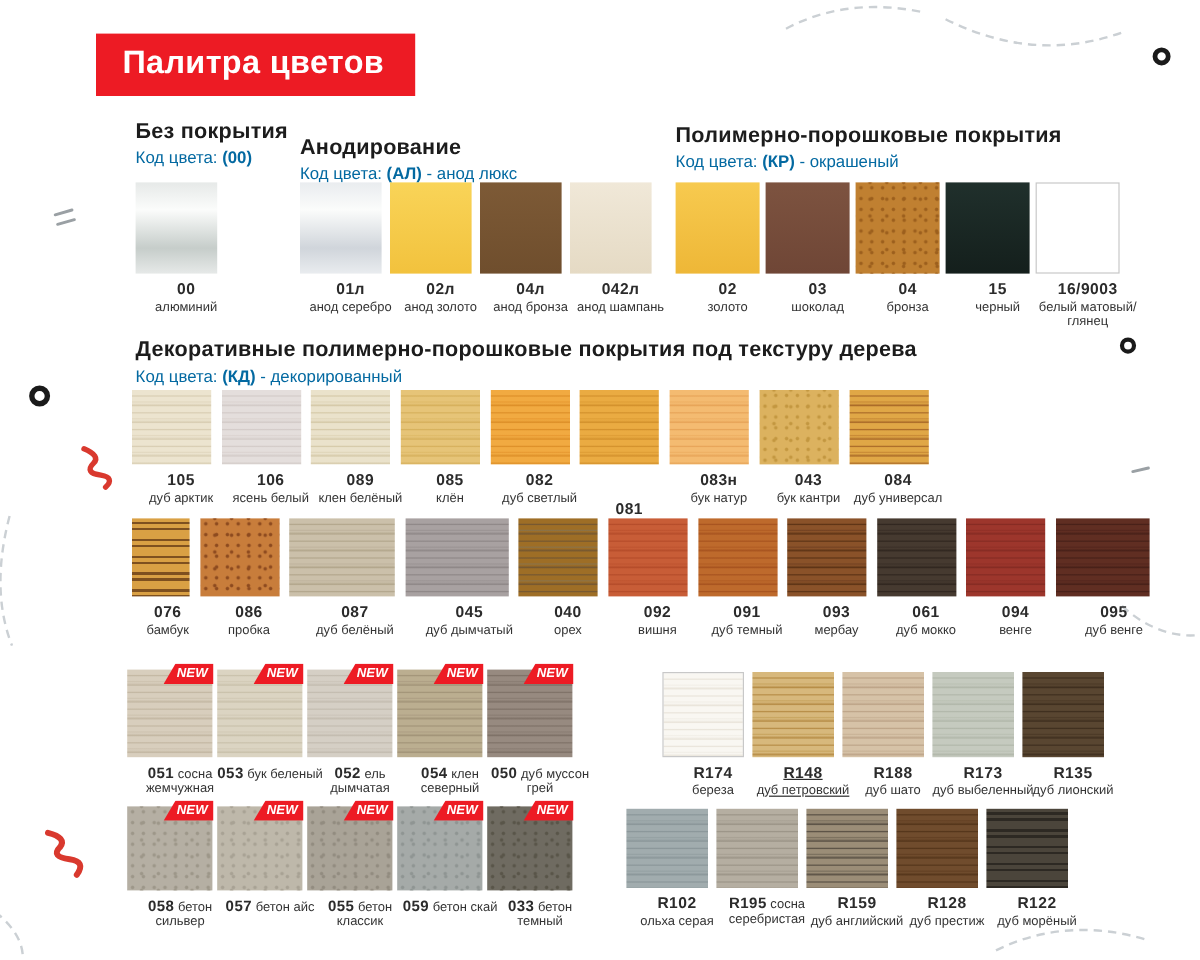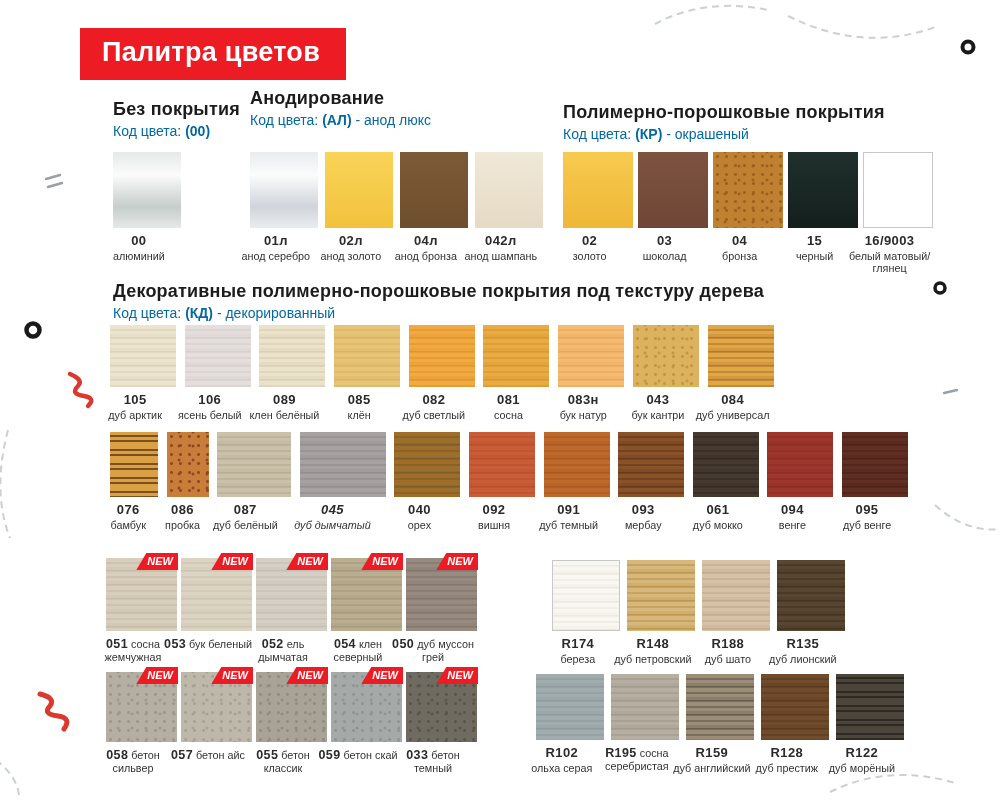--- a/index.html
+++ b/index.html
@@ -13,21 +13,21 @@
     background:var(--accent,#ed1b24);color:#fff;
     font-size:27px;font-weight:700;letter-spacing:.3px;
     padding:9px 26px 12px 22px;
   }
   .sec{position:absolute;}
   .sec .t{font-size:18px;font-weight:700;color:#1c1c1c;letter-spacing:.2px;}
   .sec .c{font-size:14px;margin-top:3px;color:#0369a1;}
   .sec .c b{font-weight:700;}
   #groups{position:absolute;inset:0;}
   .group{position:absolute;display:flex;align-items:flex-start;}
-  .cell{display:flex;flex-direction:column;align-items:flex-end;position:relative;}
+  .cell{display:flex;flex-direction:column;align-items:flex-start;position:relative;}
   .sw{width:100%;position:relative;}
   .sw.bordered{box-sizing:border-box;border:1px solid #c8c8c8;}
   .lbl{margin-top:6px;text-align:center;line-height:1.12;width:124%;color:#333;}
   .lbl .code{font-size:13px;font-weight:700;letter-spacing:.4px;color:#2b2b2b;}
   .lbl .nm{font-size:10.8px;margin-top:1px;}
   .lbl.inline{font-size:10.8px;}
   .lbl.inline b{font-size:12.5px;letter-spacing:.4px;color:#2b2b2b;}
   .badge{
     position:absolute;top:-5px;right:-1px;z-index:2;
     background:var(--accent,#ed1b24);color:#fff;
@@ -70,21 +70,21 @@
 
 <div class="sec" style="left:113px;top:99px;">
   <div class="t">Без покрытия</div>
   <div class="c">
     <span>Код цвета:</span>
     <b>(00)</b>
     <span></span>
   </div>
 </div>
 
-<div class="sec" style="left:250px;top:88px;">
+<div class="sec" style="left:250px;top:112px;">
   <div class="t">Анодирование</div>
   <div class="c">
     <span>Код цвета:</span>
     <b>(АЛ)</b>
     <span>- анод люкс</span>
   </div>
 </div>
 
 <div class="sec" style="left:563px;top:102px;">
   <div class="t">Полимерно-порошковые покрытия</div>
@@ -210,21 +210,21 @@
           <div class="nm">клён</div>
         </div>
       </div>
       <div class="cell" style="width: 66px;">
         <div class="sw" style="height: 62px; background: repeating-linear-gradient(rgb(241, 170, 65) 0px, rgb(241, 170, 65) 4px, rgb(221, 143, 40) 5px, rgb(241, 170, 65) 6px, rgb(241, 170, 65) 9px, rgb(232, 154, 50) 10px, rgb(241, 170, 65) 11px, rgb(221, 143, 40) 13px, rgb(241, 170, 65) 14px);"></div>
         <div class="lbl">
           <div class="code">082</div>
           <div class="nm">дуб светлый</div>
         </div>
       </div>
-      <div class="cell" style="width: 66px;">
+      <div class="cell" style="width: 66px; gap: 24px;">
         <div class="sw" style="height: 62px; background: repeating-linear-gradient(rgb(234, 171, 66) 0px, rgb(234, 171, 66) 4px, rgb(211, 145, 44) 5px, rgb(234, 171, 66) 6px, rgb(234, 171, 66) 9px, rgb(223, 158, 54) 10px, rgb(234, 171, 66) 11px, rgb(211, 145, 44) 13px, rgb(234, 171, 66) 14px);"></div>
         <div class="lbl">
           <div class="code">081</div>
           <div class="nm">сосна</div>
         </div>
       </div>
       <div class="cell" style="width: 66px;">
         <div class="sw" style="height: 62px; background: repeating-linear-gradient(rgb(244, 187, 113) 0px, rgb(244, 187, 113) 4px, rgb(231, 164, 88) 5px, rgb(244, 187, 113) 6px, rgb(244, 187, 113) 9px, rgb(238, 176, 100) 10px, rgb(244, 187, 113) 11px, rgb(231, 164, 88) 13px, rgb(244, 187, 113) 14px);"></div>
         <div class="lbl">
           <div class="code">083н</div>
@@ -247,35 +247,35 @@
       </div>
     </div>
     <div class="group" style="left: 110px; top: 432px; gap: 8.6px;">
       <div class="cell" style="width: 48px;">
         <div class="sw" style="height: 65px; background: repeating-linear-gradient(rgb(217, 160, 68) 0px, rgb(217, 160, 68) 3px, rgb(126, 80, 31) 3px, rgb(126, 80, 31) 5px, rgb(217, 160, 68) 5px, rgb(217, 160, 68) 8px, rgb(126, 80, 31) 8px, rgb(126, 80, 31) 10px, rgb(217, 160, 68) 10px, rgb(217, 160, 68) 14px);"></div>
         <div class="lbl">
           <div class="code">076</div>
           <div class="nm">бамбук</div>
         </div>
       </div>
-      <div class="cell" style="width: 42px;">
+      <div class="cell" style="width: 66px;">
         <div class="sw" style="height: 65px; background-color: rgb(200, 125, 59); background-image: radial-gradient(rgb(141, 74, 31) 1px, transparent 1.9px), radial-gradient(rgb(141, 74, 31) 1px, transparent 1.9px); background-size: 9px 9px, 14px 14px; background-position: 0px 0px, 5px 7px;"></div>
         <div class="lbl">
           <div class="code">086</div>
           <div class="nm">пробка</div>
         </div>
       </div>
-      <div class="cell" style="width: 74px;">
+      <div class="cell" style="width: 88px;">
         <div class="sw" style="height: 65px; background: repeating-linear-gradient(rgb(203, 192, 170) 0px, rgb(203, 192, 170) 4px, rgb(178, 166, 140) 5px, rgb(203, 192, 170) 6px, rgb(203, 192, 170) 9px, rgb(192, 180, 158) 10px, rgb(203, 192, 170) 11px, rgb(178, 166, 140) 13px, rgb(203, 192, 170) 14px);"></div>
         <div class="lbl">
           <div class="code">087</div>
           <div class="nm">дуб белёный</div>
         </div>
       </div>
-      <div class="cell" style="width: 86px; font-style: italic;">
+      <div class="cell" style="width: 86px;">
         <div class="sw" style="height: 65px; background: repeating-linear-gradient(rgb(168, 161, 161) 0px, rgb(168, 161, 161) 4px, rgb(142, 135, 135) 5px, rgb(168, 161, 161) 6px, rgb(168, 161, 161) 9px, rgb(155, 148, 148) 10px, rgb(168, 161, 161) 11px, rgb(142, 135, 135) 13px, rgb(168, 161, 161) 14px);"></div>
         <div class="lbl">
           <div class="code">045</div>
           <div class="nm">дуб дымчатый</div>
         </div>
       </div>
       <div class="cell" style="width: 66px;">
         <div class="sw" style="height: 65px; background: repeating-linear-gradient(rgb(158, 110, 38) 0px, rgb(158, 110, 38) 4px, rgb(116, 87, 49) 5px, rgb(158, 110, 38) 6px, rgb(158, 110, 38) 9px, rgb(138, 114, 72) 10px, rgb(158, 110, 38) 11px, rgb(116, 87, 49) 13px, rgb(158, 110, 38) 14px);"></div>
         <div class="lbl">
           <div class="code">040</div>
@@ -310,21 +310,21 @@
           <div class="nm">дуб мокко</div>
         </div>
       </div>
       <div class="cell" style="width: 66px;">
         <div class="sw" style="height: 65px; background: repeating-linear-gradient(rgb(157, 54, 44) 0px, rgb(157, 54, 44) 4px, rgb(133, 43, 35) 5px, rgb(157, 54, 44) 6px, rgb(157, 54, 44) 9px, rgb(146, 48, 39) 10px, rgb(157, 54, 44) 11px, rgb(133, 43, 35) 13px, rgb(157, 54, 44) 14px);"></div>
         <div class="lbl">
           <div class="code">094</div>
           <div class="nm">венге</div>
         </div>
       </div>
-      <div class="cell" style="width: 66px;">
+      <div class="cell" style="width: 78px;">
         <div class="sw" style="height: 65px; background: repeating-linear-gradient(rgb(96, 46, 34) 0px, rgb(96, 46, 34) 4px, rgb(71, 32, 24) 5px, rgb(96, 46, 34) 6px, rgb(96, 46, 34) 9px, rgb(84, 38, 29) 10px, rgb(96, 46, 34) 11px, rgb(71, 32, 24) 13px, rgb(96, 46, 34) 14px);"></div>
         <div class="lbl">
           <div class="code">095</div>
           <div class="nm">дуб венге</div>
         </div>
       </div>
     </div>
     <div class="group" style="left: 106px; top: 558px; gap: 4px;">
       <div class="cell" style="width: 71px;">
         <div class="sw" style="height: 73px; background: repeating-linear-gradient(rgb(216, 206, 189) 0px, rgb(216, 206, 189) 4px, rgb(195, 183, 162) 5px, rgb(216, 206, 189) 6px, rgb(216, 206, 189) 9px, rgb(206, 195, 176) 10px, rgb(216, 206, 189) 11px, rgb(195, 183, 162) 13px, rgb(216, 206, 189) 14px);">
@@ -358,35 +358,42 @@
       </div>
     </div>
     <div class="group" style="left: 552px; top: 560px; gap: 7px;">
       <div class="cell" style="width: 68px;">
         <div class="sw bordered" style="height: 71px; background: repeating-linear-gradient(rgb(249, 247, 242) 0px, rgb(249, 247, 242) 4px, rgb(233, 228, 218) 5px, rgb(249, 247, 242) 6px, rgb(249, 247, 242) 9px, rgb(242, 239, 232) 10px, rgb(249, 247, 242) 11px, rgb(233, 228, 218) 13px, rgb(249, 247, 242) 14px);"></div>
         <div class="lbl">
           <div class="code">R174</div>
           <div class="nm">береза</div>
         </div>
       </div>
-      <div class="cell" style="width: 68px;">
+      <div class="cell" style="width: 68px; text-decoration: underline;">
         <div class="sw" style="height: 71px; background: repeating-linear-gradient(rgb(215, 184, 124) 0px, rgb(215, 184, 124) 4px, rgb(182, 140, 70) 5px, rgb(215, 184, 124) 6px, rgb(215, 184, 124) 9px, rgb(200, 165, 96) 10px, rgb(215, 184, 124) 11px, rgb(182, 140, 70) 13px, rgb(215, 184, 124) 14px);"></div>
         <div class="lbl">
           <div class="code">R148</div>
           <div class="nm">дуб петровский</div>
         </div>
       </div>
       <div class="cell" style="width: 68px;">
         <div class="sw" style="height: 71px; background: repeating-linear-gradient(rgb(214, 194, 167) 0px, rgb(214, 194, 167) 4px, rgb(189, 164, 136) 5px, rgb(214, 194, 167) 6px, rgb(214, 194, 167) 9px, rgb(201, 179, 151) 10px, rgb(214, 194, 167) 11px, rgb(189, 164, 136) 13px, rgb(214, 194, 167) 14px);"></div>
         <div class="lbl">
           <div class="code">R188</div>
           <div class="nm">дуб шато</div>
         </div>
       </div>
       <div class="cell" style="width: 68px;">
+        <div class="sw" style="height: 71px; background: repeating-linear-gradient(rgb(197, 202, 191) 0px, rgb(197, 202, 191) 4px, rgb(177, 183, 170) 5px, rgb(197, 202, 191) 6px, rgb(197, 202, 191) 9px, rgb(187, 193, 180) 10px, rgb(197, 202, 191) 11px, rgb(177, 183, 170) 13px, rgb(197, 202, 191) 14px);"></div>
+        <div class="lbl">
+          <div class="code">R173</div>
+          <div class="nm">дуб выбеленный</div>
+        </div>
+      </div>
+      <div class="cell" style="width: 68px;">
         <div class="sw" style="height: 71px; background: repeating-linear-gradient(rgb(89, 70, 49) 0px, rgb(89, 70, 49) 4px, rgb(62, 46, 30) 5px, rgb(89, 70, 49) 6px, rgb(89, 70, 49) 9px, rgb(76, 58, 39) 10px, rgb(89, 70, 49) 11px, rgb(62, 46, 30) 13px, rgb(89, 70, 49) 14px);"></div>
         <div class="lbl">
           <div class="code">R135</div>
           <div class="nm">дуб лионский</div>
         </div>
       </div>
     </div>
     <div class="group" style="left: 106px; top: 672px; gap: 4px;">
       <div class="cell" style="width: 71px;">
         <div class="sw" style="height: 70px; background-color: rgb(181, 175, 163); background-image: radial-gradient(rgb(157, 151, 137) 1px, transparent 1.9px), radial-gradient(rgb(157, 151, 137) 1px, transparent 1.9px); background-size: 9px 9px, 14px 14px; background-position: 0px 0px, 5px 7px;">
@@ -412,21 +419,21 @@
         </div>
         <div class="lbl inline"><b>059</b> бетон скай</div>
       </div>
       <div class="cell" style="width: 71px;">
         <div class="sw" style="height: 70px; background-color: rgb(111, 107, 97); background-image: radial-gradient(rgb(89, 85, 73) 1px, transparent 1.9px), radial-gradient(rgb(89, 85, 73) 1px, transparent 1.9px); background-size: 9px 9px, 14px 14px; background-position: 0px 0px, 5px 7px;">
           <div class="badge">NEW</div>
         </div>
         <div class="lbl inline"><b>033</b> бетон темный</div>
       </div>
     </div>
-    <div class="group" style="left: 536px; top: 674px; gap: 7px;">
+    <div class="group" style="left: 522px; top: 674px; gap: 7px;">
       <div class="cell" style="width: 68px;">
         <div class="sw" style="height: 66px; background: repeating-linear-gradient(rgb(161, 172, 174) 0px, rgb(161, 172, 174) 4px, rgb(138, 150, 153) 5px, rgb(161, 172, 174) 6px, rgb(161, 172, 174) 9px, rgb(149, 161, 163) 10px, rgb(161, 172, 174) 11px, rgb(138, 150, 153) 13px, rgb(161, 172, 174) 14px);"></div>
         <div class="lbl">
           <div class="code">R102</div>
           <div class="nm">ольха серая</div>
         </div>
       </div>
       <div class="cell" style="width: 68px;">
         <div class="sw" style="height: 66px; background: repeating-linear-gradient(rgb(181, 174, 161) 0px, rgb(181, 174, 161) 4px, rgb(155, 148, 135) 5px, rgb(181, 174, 161) 6px, rgb(181, 174, 161) 9px, rgb(168, 161, 148) 10px, rgb(181, 174, 161) 11px, rgb(155, 148, 135) 13px, rgb(181, 174, 161) 14px);"></div>
         <div class="lbl inline"><b>R195</b> сосна серебристая</div>

